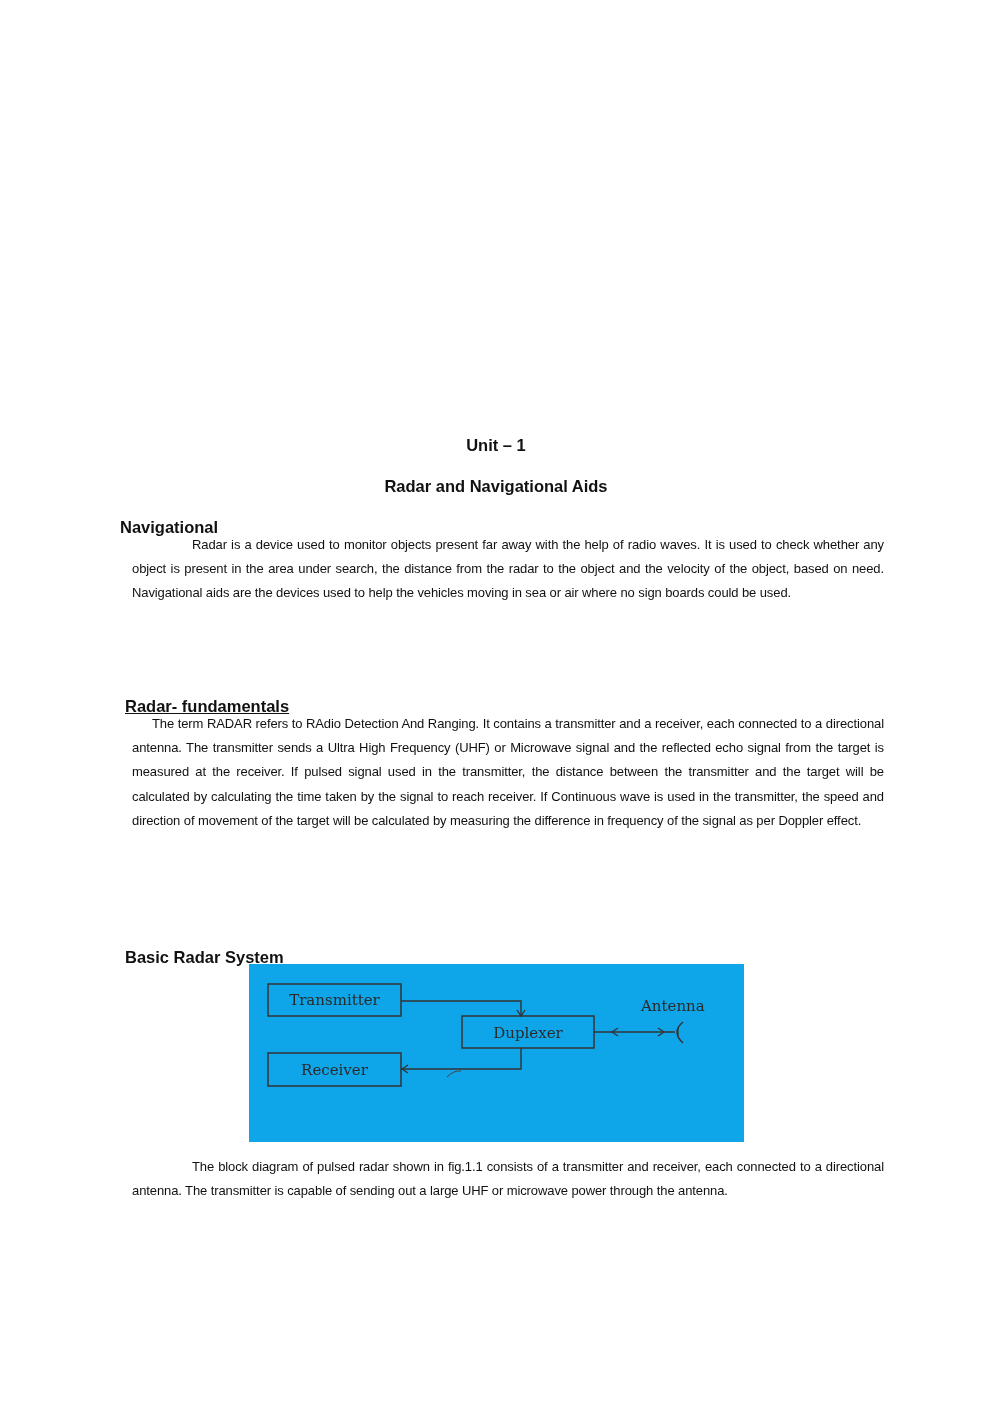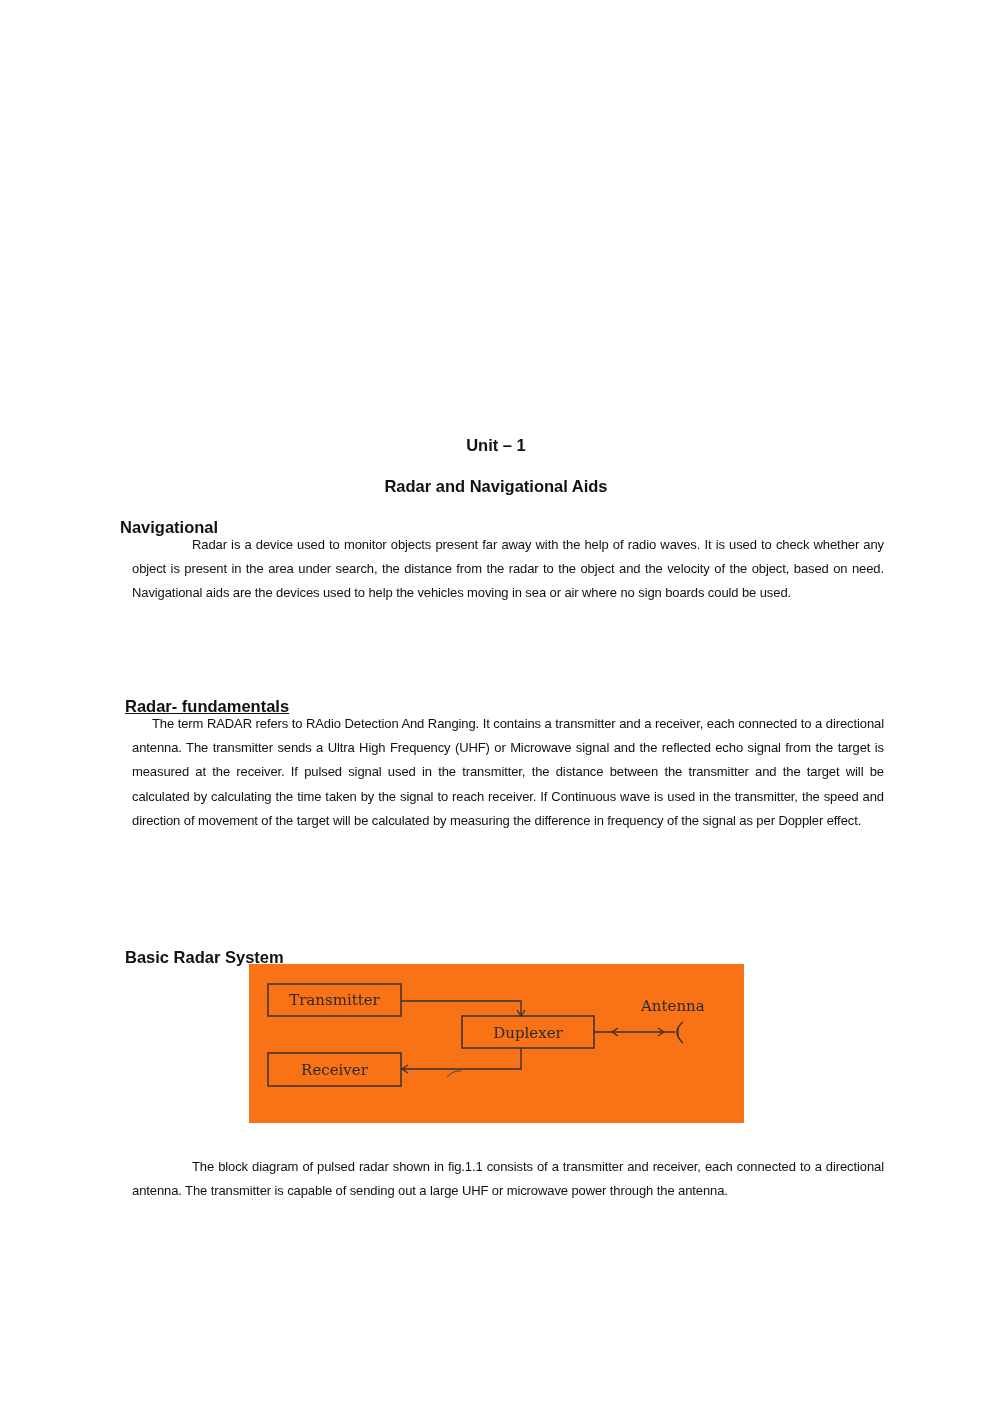--- a/index.html
+++ b/index.html
@@ -11,22 +11,22 @@
   .center { left: 0; width: 992px; text-align: center; }
   .bold { font-weight: bold; font-size: 16.5px; }
   .para {
     position: absolute; left: 120px; width: 752px;
     font-size: 13px; line-height: 24.2px; text-align: justify;
     text-align-last: left; letter-spacing: -0.1px; margin-left: 12px;
   }
   .indent1 { text-indent: 60px; }
   .indent2 { text-indent: 20px; }
   .figure {
-    position: absolute; left: 249px; top: 964px; width: 495px; height: 159px;
-    background: #f97316;
+    position: absolute; left: 249px; top: 964px; width: 495px; height: 178px;
+    background: #0ea5e9;
   }
   .fig-svg { position: absolute; left: 0; top: 0; }
   .fig-caption {
     position: absolute; left: 37px; top: 137px; font-family: "DejaVu Serif", serif;
     font-size: 14.5px; color: #2a2a2a; white-space: nowrap;
   }
   .box-label {
     position: absolute; font-family: "DejaVu Serif", serif; font-size: 15px;
     color: #2a2a2a; text-align: center; white-space: nowrap;
   }

